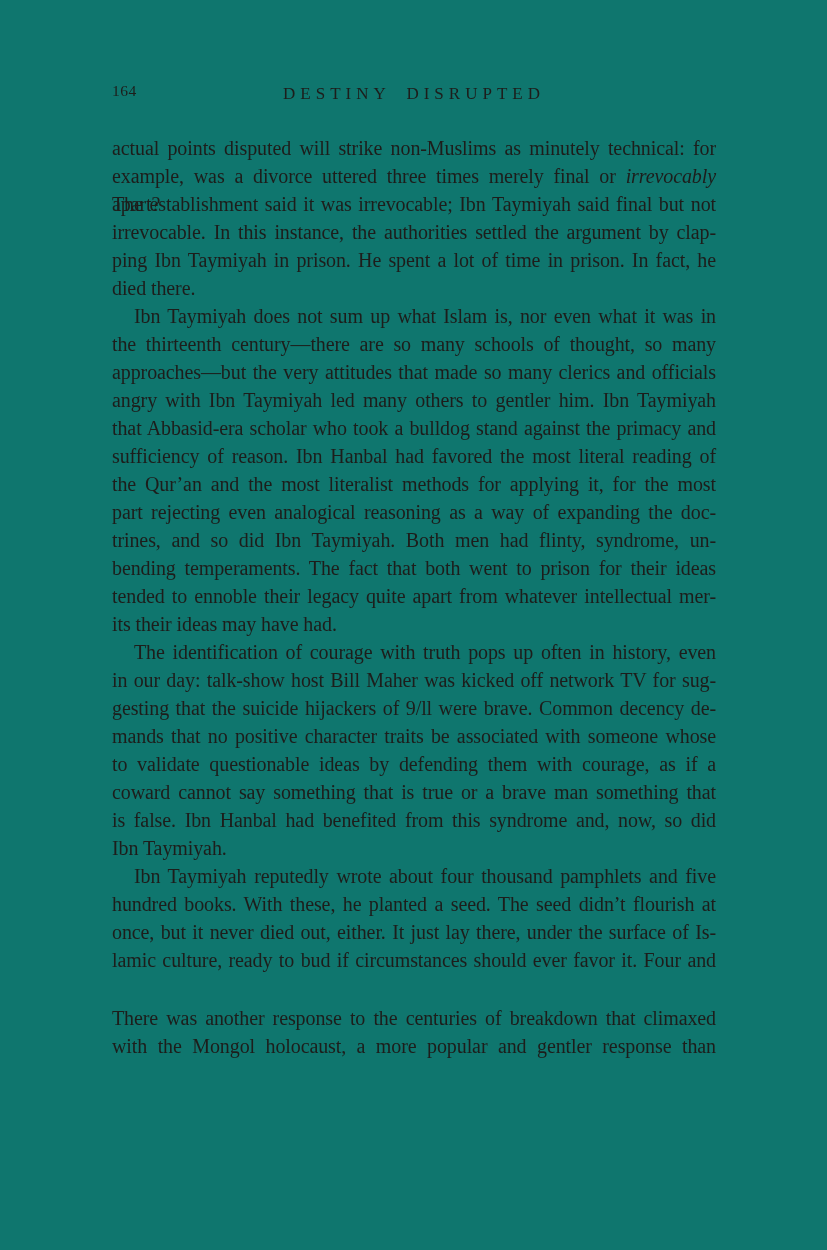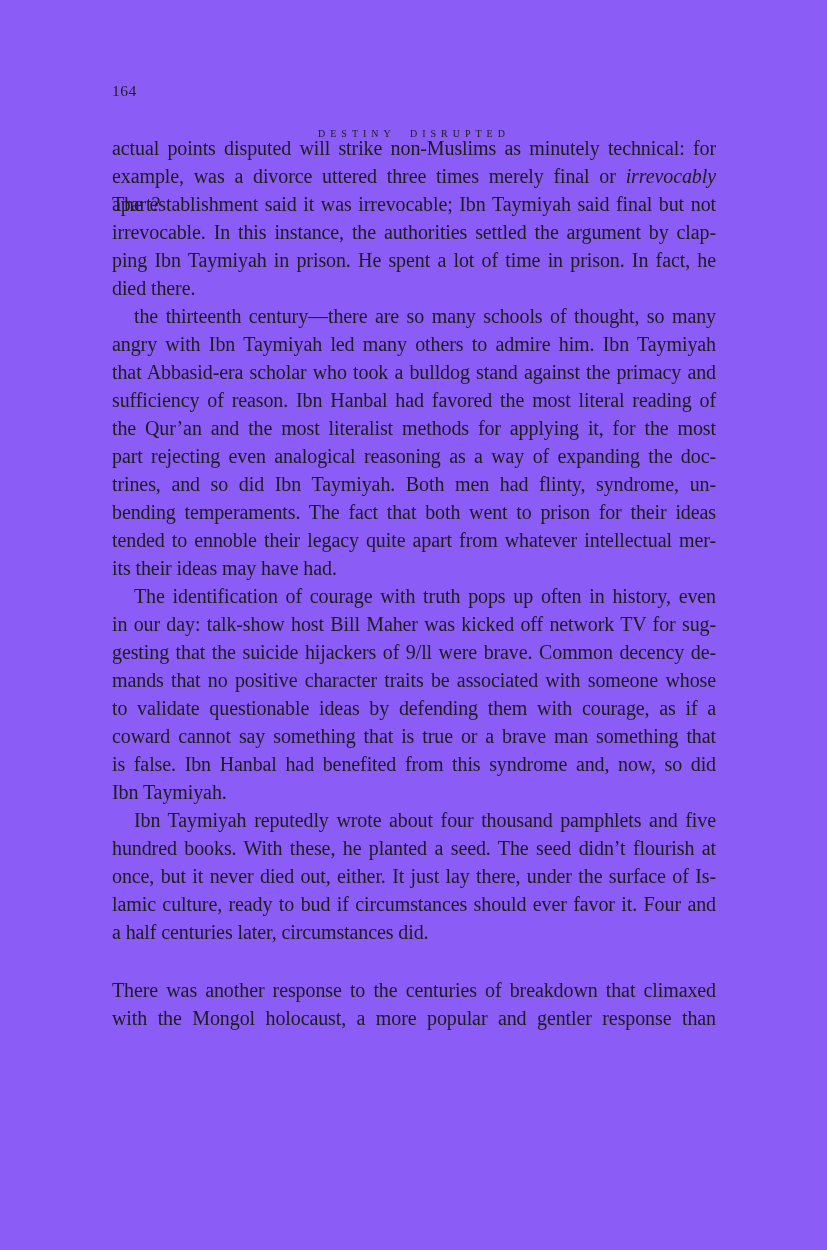--- a/index.html
+++ b/index.html
@@ -31,25 +31,24 @@
     top: 0;
     font-size: 15.5px;
     letter-spacing: 0.5px;
   }
   .running-head {
     position: absolute;
     left: 0;
     right: 0;
     top: 2px;
     text-align: center;
-    font-size: 10px;
+    font-size: 17px;
     letter-spacing: 5px;
     word-spacing: 7px;
     font-weight: 500;
-    margin-top: 44px;
   }
   .body-text {
     margin-top: 36px;
     font-size: 20px;
     line-height: 28px;
     letter-spacing: -0.1px;
   }
   .para {
     margin: 0;
     padding: 0;
@@ -69,42 +68,44 @@
     text-align: justify;
     text-align-last: left;
   }
   .em {
     font-style: italic;
   }
 </style>
 </head>
 <body>
 
-<div class="page" style="background: #8b5cf6; color: rgb(29, 29, 27);">
+<div class="page" style="background: #0f766e; color: rgb(29, 29, 27);">
   <div class="content">
 
     <div class="page-header">
       <span class="page-number">164</span>
       <span class="running-head">DESTINY DISRUPTED</span>
     </div>
 
     <div class="body-text">
 
       <div class="para">
         <div class="line">actual points disputed will strike non-Muslims as minutely technical: for</div>
         <div class="line"><span>example, was a divorce uttered three times merely final or </span><span class="em">irrevocably</span><span> apart?</span></div>
         <div class="line">The establishment said it was irrevocable; Ibn Taymiyah said final but not</div>
         <div class="line">irrevocable. In this instance, the authorities settled the argument by clap-</div>
         <div class="line">ping Ibn Taymiyah in prison. He spent a lot of time in prison. In fact, he</div>
         <div class="line line--left">died there.</div>
       </div>
 
       <div class="para para--indent">
+        <div class="line">Ibn Taymiyah does not sum up what Islam is, nor even what it was in</div>
         <div class="line">the thirteenth century—there are so many schools of thought, so many</div>
-        <div class="line">angry with Ibn Taymiyah led many others to admire him. Ibn Taymiyah</div>
+        <div class="line">approaches—but the very attitudes that made so many clerics and officials</div>
+        <div class="line">angry with Ibn Taymiyah led many others to gentler him. Ibn Taymiyah</div>
         <div class="line">that Abbasid-era scholar who took a bulldog stand against the primacy and</div>
         <div class="line">sufficiency of reason. Ibn Hanbal had favored the most literal reading of</div>
         <div class="line">the Qur’an and the most literalist methods for applying it, for the most</div>
         <div class="line">part rejecting even analogical reasoning as a way of expanding the doc-</div>
         <div class="line">trines, and so did Ibn Taymiyah. Both men had flinty, syndrome, un-</div>
         <div class="line">bending temperaments. The fact that both went to prison for their ideas</div>
         <div class="line">tended to ennoble their legacy quite apart from whatever intellectual mer-</div>
         <div class="line line--left">its their ideas may have had.</div>
       </div>
 
@@ -117,21 +118,20 @@
         <div class="line">coward cannot say something that is true or a brave man something that</div>
         <div class="line">is false. Ibn Hanbal had benefited from this syndrome and, now, so did</div>
         <div class="line line--left">Ibn Taymiyah.</div>
       </div>
 
       <div class="para para--indent">
         <div class="line">Ibn Taymiyah reputedly wrote about four thousand pamphlets and five</div>
         <div class="line">hundred books. With these, he planted a seed. The seed didn’t flourish at</div>
         <div class="line">once, but it never died out, either. It just lay there, under the surface of Is-</div>
         <div class="line">lamic culture, ready to bud if circumstances should ever favor it. Four and</div>
-        <div class="line line--left">a half centuries later, circumstances did.</div>
       </div>
 
       <div class="para para--break">
         <div class="line">There was another response to the centuries of breakdown that climaxed</div>
         <div class="line">with the Mongol holocaust, a more popular and gentler response than</div>
       </div>
 
     </div>
   </div>
 </div>

